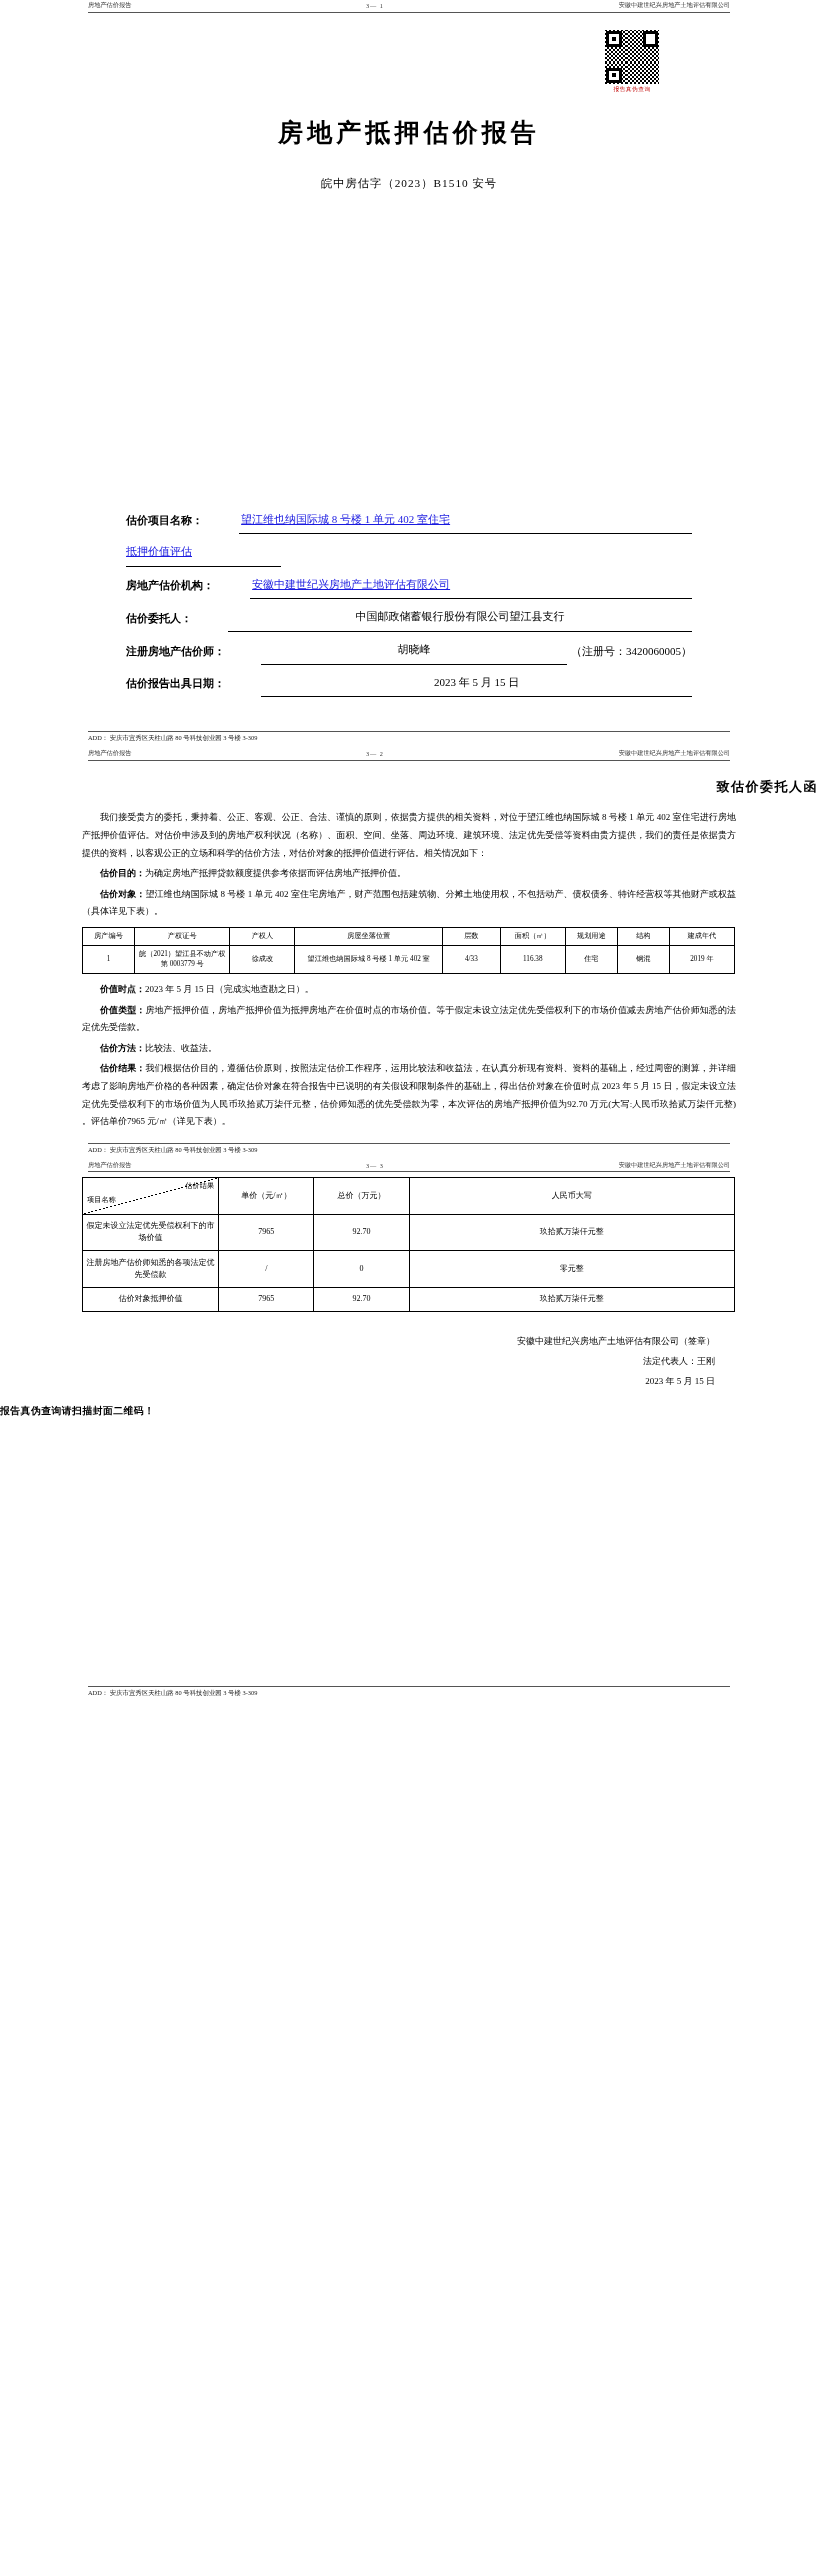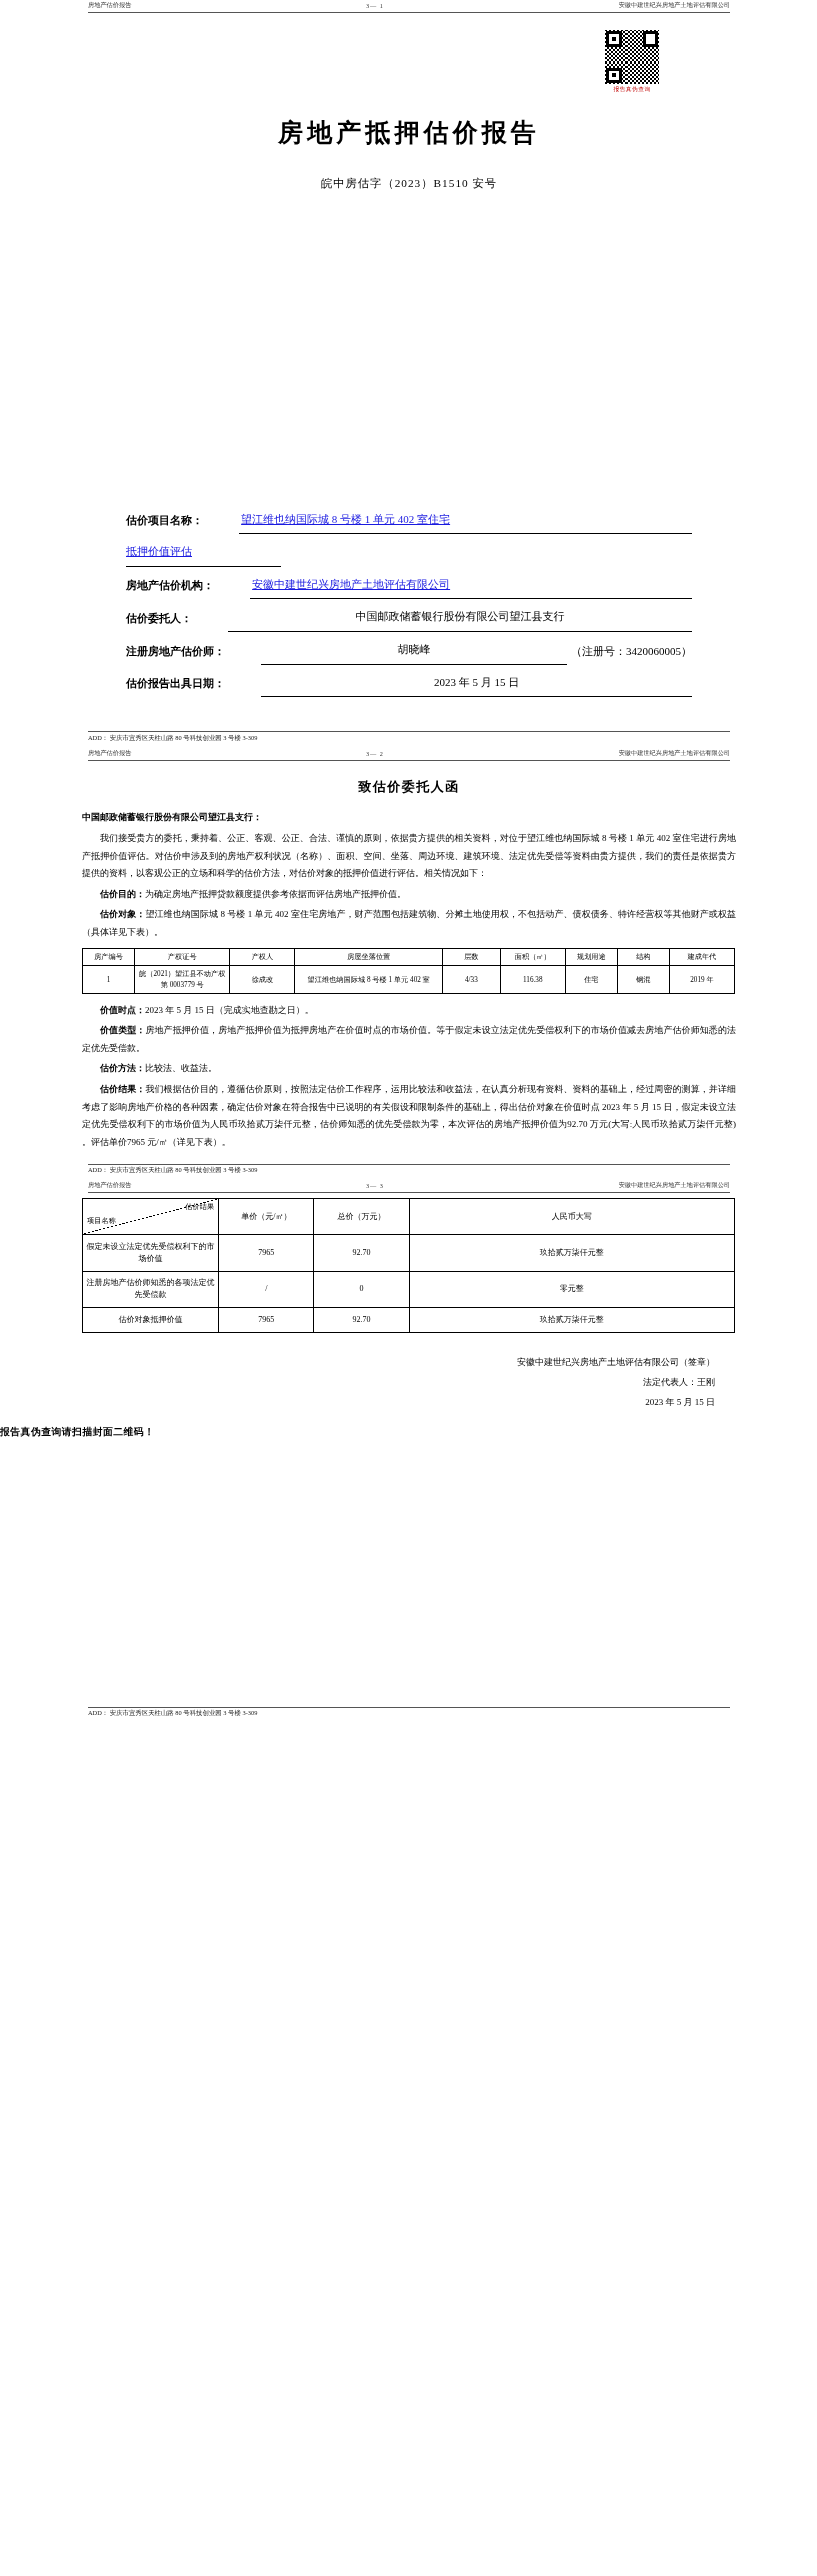--- a/index.html
+++ b/index.html
@@ -135,21 +135,21 @@
     color: #1a1ae0;
     text-decoration: underline;
     width: 155px;
     padding-bottom: 0.5px;
   }
   .cf-reg {
     white-space: nowrap;
     padding-left: 4.1px;
   }
   .sec-title {
-    text-align: center;
+    text-align: right;
     font-size: 13px;
     font-weight: bold;
     letter-spacing: 1.5px;
     margin: 17.5px 0 13.4px 0;
   }
   .body-text {
     margin: 0 82px;
     font-size: 9px;
     line-height: 1.95;
     text-align: justify;
@@ -285,21 +285,20 @@
   <div style="height:5.2px"></div>
   <div class="hdr-strip">
     <span class="hdr-left">房地产估价报告</span>
     <span class="hdr-center">3—  2</span>
     <span class="hdr-right">安徽中建世纪兴房地产土地评估有限公司</span>
   </div>
 
   <div class="sec-title">致估价委托人函</div>
 
   <div class="body-text">
-    <p class="bold">中国邮政储蓄银行股份有限公司望江县支行：</p>
     <p class="indent">我们接受贵方的委托，秉持着、公正、客观、公正、合法、谨慎的原则，依据贵方提供的相关资料，对位于望江维也纳国际城 8 号楼 1 单元 402 室住宅进行房地产抵押价值评估。对估价申涉及到的房地产权利状况（名称）、面积、空间、坐落、周边环境、建筑环境、法定优先受偿等资料由贵方提供，我们的责任是依据贵方提供的资料，以客观公正的立场和科学的估价方法，对估价对象的抵押价值进行评估。相关情况如下：</p>
 
     <p class="indent">
       <span class="bold">估价目的：</span><span>为确定房地产抵押贷款额度提供参考依据而评估房地产抵押价值。</span>
     </p>
     <p class="indent">
       <span class="bold">估价对象：</span><span>望江维也纳国际城 8 号楼 1 单元 402 室住宅房地产，财产范围包括建筑物、分摊土地使用权，不包括动产、债权债务、特许经营权等其他财产或权益（具体详见下表）。</span>
     </p>
   </div>
 

